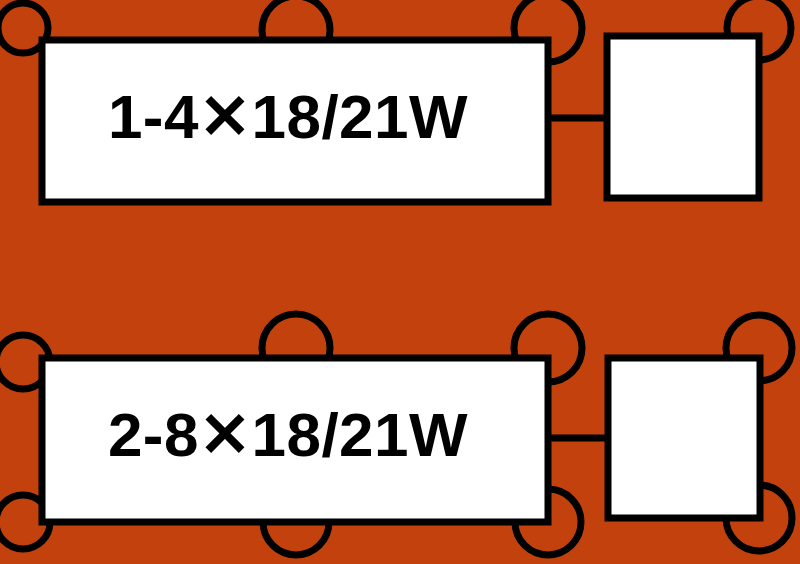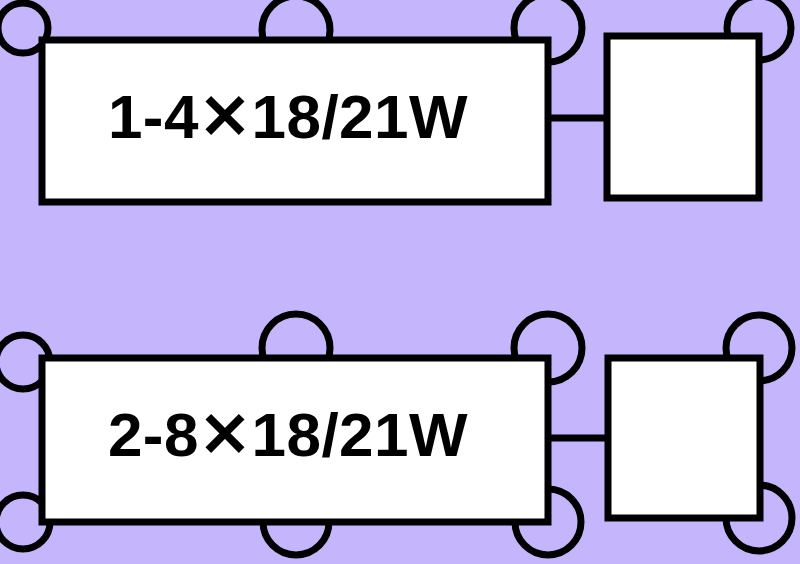--- a/index.html
+++ b/index.html
@@ -24,21 +24,21 @@
   }
   .dgm-label {
     font-family: "Liberation Sans", sans-serif;
     font-weight: 700;
     letter-spacing: 0.5px;
   }
 </style>
 </head>
 <body>
 
-<div id="stage" style="width: 800px; height: 564px; background: #c4b5fd;">
+<div id="stage" style="width: 800px; height: 564px; background: #c2410c;">
   <svg viewBox="0 0 800 564" xmlns="http://www.w3.org/2000/svg">
 
     <g>
 
       <g>
         <circle id="t0-term0" fill="none" cx="23" cy="28" r="25" stroke="#000000" stroke-width="7"></circle>
         <circle id="t0-term1" fill="none" cx="296" cy="30" r="34" stroke="#000000" stroke-width="7"></circle>
         <circle id="t0-term2" fill="none" cx="548" cy="28" r="34" stroke="#000000" stroke-width="7"></circle>
         <circle id="t0-term3" fill="none" cx="759" cy="28" r="32" stroke="#000000" stroke-width="7"></circle>
       </g>

